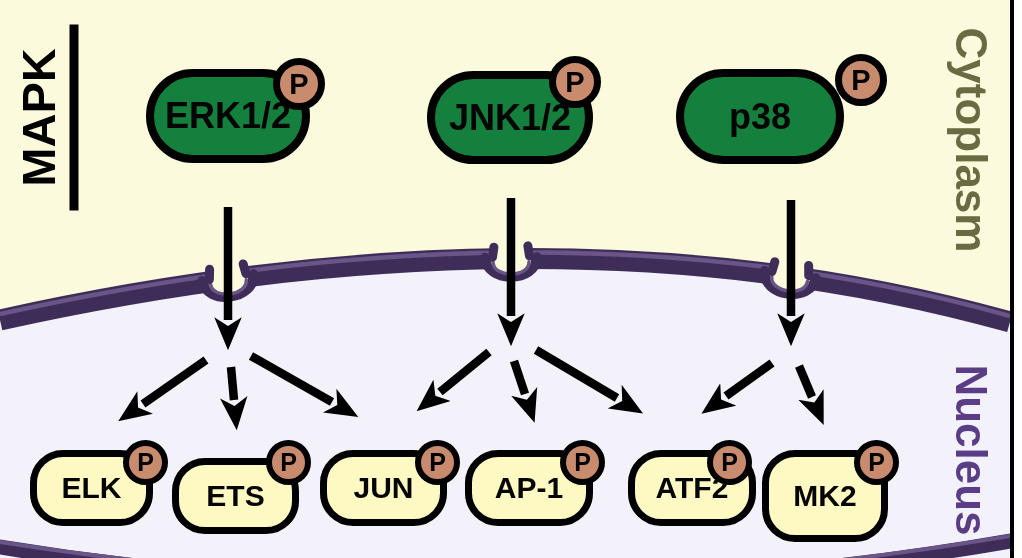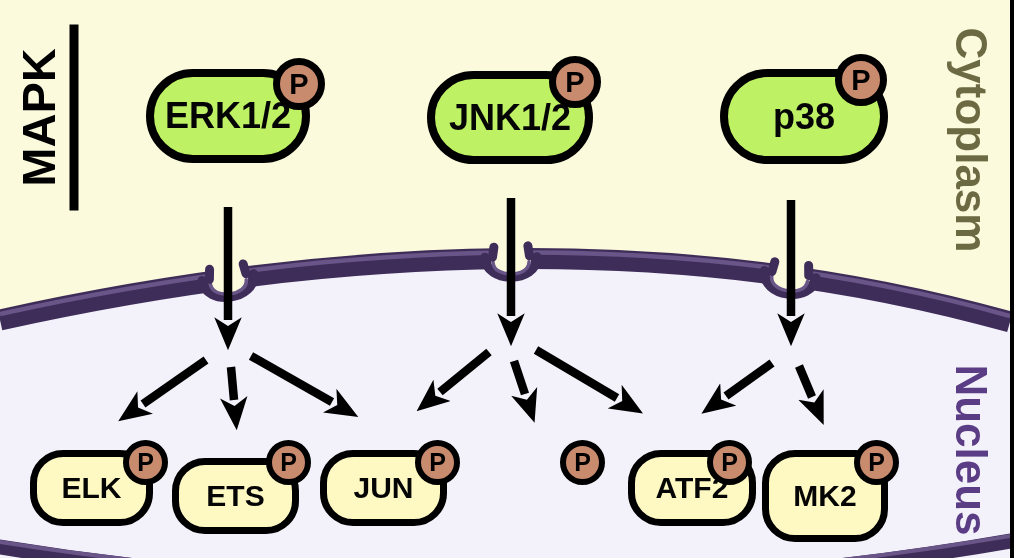--- a/index.html
+++ b/index.html
@@ -1,21 +1,21 @@
 <!DOCTYPE html>
 <html><head>
 <meta charset="utf-8">
 <style>
   html,body{margin:0;padding:0;background:#ffffff;}
   .stage{position:relative;width:1022px;height:558px;overflow:hidden;
          font-family:"Liberation Sans",sans-serif;background:#ffffff;}
   .stage svg{position:absolute;left:0;top:0;}
   .pill{position:absolute;display:flex;align-items:center;justify-content:center;
         box-sizing:border-box;font-weight:bold;color:#050505;z-index:3;}
-  .kinase{background:#bef264;border:8px solid #000;border-radius:50px;font-size:36px;letter-spacing:0px;}
+  .kinase{background:#15803d;border:8px solid #000;border-radius:50px;font-size:36px;letter-spacing:0px;}
   .target{background:#fef9c3;border:7px solid #000;border-radius:33px;font-size:30px;}
   .badge{position:absolute;box-sizing:border-box;background:#c98b6e;border:7px solid #000;
          border-radius:50%;display:flex;align-items:center;justify-content:center;
          font-weight:bold;color:#000;z-index:4;}
   .badge.b-top{width:52px;height:52px;font-size:29px;}
   .badge.b-bot{width:45px;height:45px;font-size:25px;border-width:6px;}
   .mapk-title{position:absolute;left:-51px;top:81px;width:186px;height:64px;
         transform:rotate(-90deg);display:flex;align-items:center;justify-content:center;
         font-weight:bold;font-size:47px;color:#000;border-bottom:9px solid #000;
         box-sizing:content-box;z-index:3;}
@@ -99,21 +99,21 @@
     <span>P</span>
   </div>
 
   <div class="pill kinase" style="left:427px;top:71px;width:166px;height:93px;text-align:right;">
     <span>JNK1/2</span>
   </div>
   <div class="badge b-top" style="left:549px;top:56px;">
     <span>P</span>
   </div>
 
-  <div class="pill kinase" style="left:720px;top:69px;width:168px;height:95px;">
+  <div class="pill kinase" style="left:676px;top:69px;width:168px;height:95px;">
     <span>p38</span>
   </div>
   <div class="badge b-top" style="left:835px;top:54px;">
     <span>P</span>
   </div>
 
   <div class="pill target" style="left:30px;top:450px;width:123px;height:76px;">
     <span>ELK</span>
   </div>
   <div class="badge b-bot" style="left:123px;top:440px;">
@@ -127,20 +127,23 @@
     <span>P</span>
   </div>
 
   <div class="pill target" style="left:320px;top:450px;width:127px;height:76px;text-align:right;">
     <span>JUN</span>
   </div>
   <div class="badge b-bot" style="left:415px;top:440px;">
     <span>P</span>
   </div>
 
+  <div class="pill target" style="left:465px;top:450px;width:128px;height:76px;">
+    <span>AP-1</span>
+  </div>
   <div class="badge b-bot" style="left:560px;top:440px;">
     <span>P</span>
   </div>
 
   <div class="pill target" style="left:628px;top:450px;width:128px;height:76px;">
     <span>ATF2</span>
   </div>
   <div class="badge b-bot" style="left:707px;top:440px;">
     <span>P</span>
   </div>

